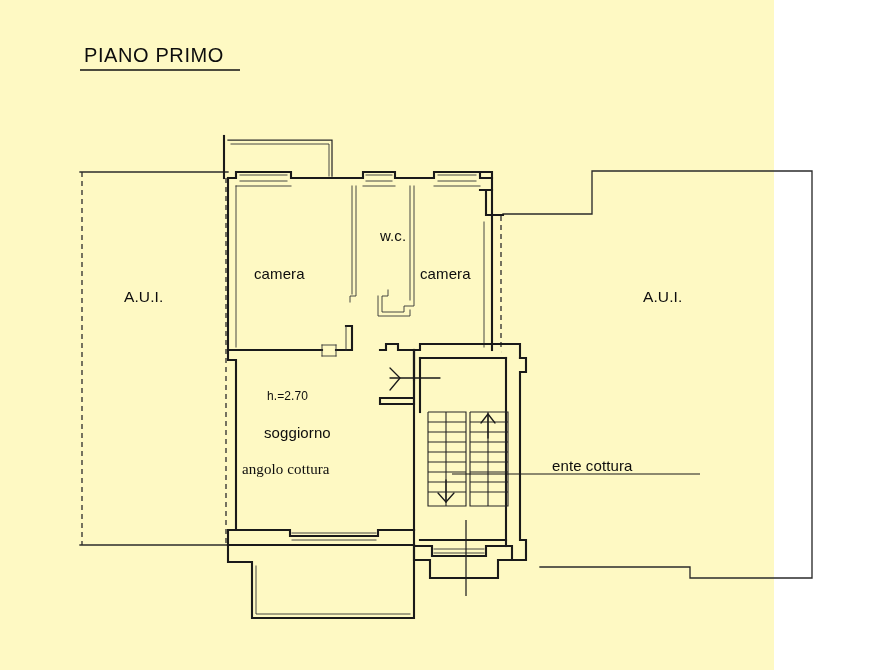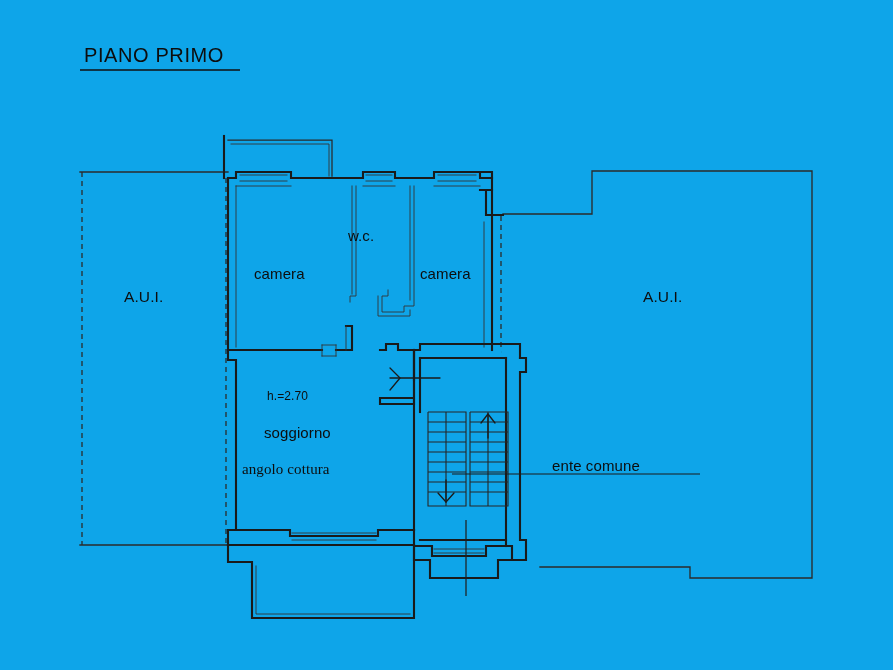--- a/index.html
+++ b/index.html
@@ -9,23 +9,23 @@
   }
   body {
     width: 893px;
     height: 670px;
     font-family: "Liberation Sans", sans-serif;
     position: relative;
     overflow: hidden;
   }
   #plan-root {
     position: relative;
-    width: 893px;
+    width: 774px;
     height: 670px;
-    background: #0ea5e9;
+    background: #fef9c3;
   }
   svg.plan-svg {
     position: absolute;
     top: 0;
     left: 0;
     width: 893px;
     height: 670px;
   }
   .wall {
     fill: none;
@@ -105,21 +105,21 @@
     font-size: 20px;
     letter-spacing: 0.6px;
     color: #0d0d0d;
     font-family: "Liberation Sans", sans-serif;
     white-space: nowrap;
   }
   .lbl-aui-left  { left: 124px; top: 288px; font-size: 15.5px; }
   .lbl-aui-right { left: 643px; top: 288px; font-size: 15.5px; }
   .lbl-camera-1  { left: 254px; top: 265px; }
   .lbl-camera-2  { left: 420px; top: 265px; }
-  .lbl-wc        { left: 348px; top: 227px; }
+  .lbl-wc        { left: 380px; top: 227px; }
   .lbl-h         { left: 267px; top: 389px; font-size: 12px; }
   .lbl-soggiorno { left: 264px; top: 424px; }
   .lbl-cottura   { left: 242px; top: 461px; font-family: Liberation Serif, serif; }
   .lbl-ente      { left: 552px; top: 457px; }
 </style>
 </head>
 <body>
 
 <div id="plan-root">
 
@@ -261,15 +261,15 @@
   </svg>
 
   <div class="plan-label lbl-aui-left">A.U.I.</div>
   <div class="plan-label lbl-aui-right">A.U.I.</div>
   <div class="plan-label lbl-camera-1">camera</div>
   <div class="plan-label lbl-camera-2">camera</div>
   <div class="plan-label lbl-wc">w.c.</div>
   <div class="plan-label lbl-h">h.=2.70</div>
   <div class="plan-label lbl-soggiorno">soggiorno</div>
   <div class="plan-label lbl-cottura">angolo cottura</div>
-  <div class="plan-label lbl-ente">ente comune</div>
+  <div class="plan-label lbl-ente">ente cottura</div>
 
 </div>
 
 </body></html>

